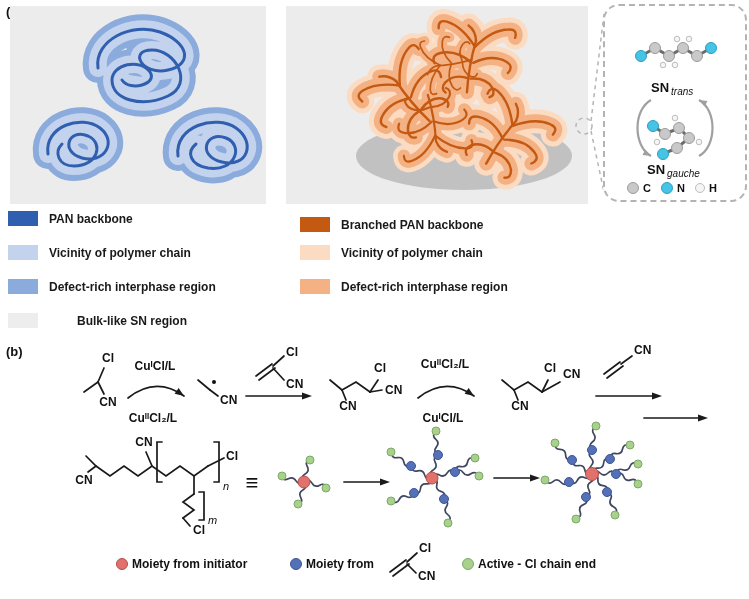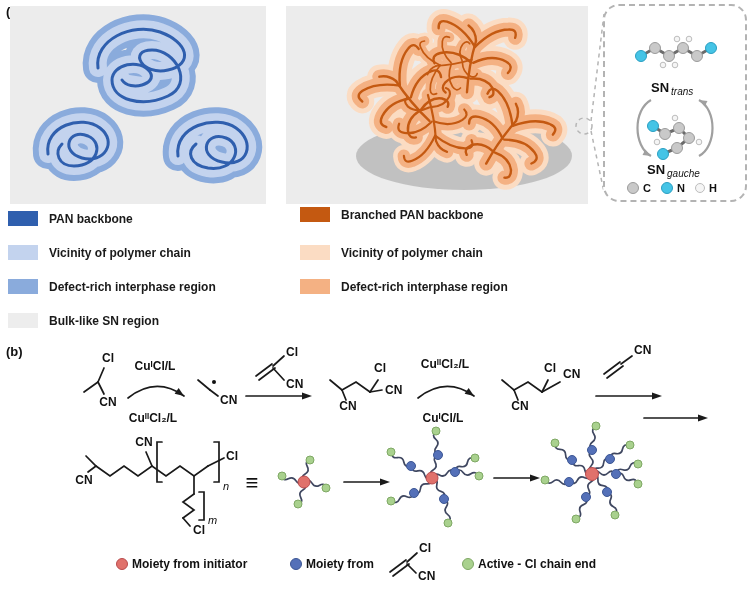--- a/index.html
+++ b/index.html
@@ -181,26 +181,26 @@
     <span class="legend-text">PAN backbone</span>
   </div>
   <div class="legend-row" style="left:8px;top:245px;">
     <span class="swatch" style="background:#c3d3ee;"></span>
     <span class="legend-text">Vicinity of polymer chain</span>
   </div>
   <div class="legend-row" style="left:8px;top:279px;">
     <span class="swatch" style="background:#8aabdc;"></span>
     <span class="legend-text">Defect-rich interphase region</span>
   </div>
-  <div class="legend-row" style="left:8px;top:313px;">
+  <div class="legend-row" style="left:8px;top:313px;gap:28px;">
     <span class="swatch" style="background:#ededed;"></span>
     <span class="legend-text">Bulk-like SN region</span>
   </div>
 
-  <div class="legend-row" style="left:300px;top:207px;">
+  <div class="legend-row" style="left:300px;top:217px;">
     <span class="swatch" style="background:#c45911;"></span>
     <span class="legend-text">Branched PAN backbone</span>
   </div>
   <div class="legend-row" style="left:300px;top:245px;">
     <span class="swatch" style="background:#fbdcc3;"></span>
     <span class="legend-text">Vicinity of polymer chain</span>
   </div>
   <div class="legend-row" style="left:300px;top:279px;">
     <span class="swatch" style="background:#f4b183;"></span>
     <span class="legend-text">Defect-rich interphase region</span>

